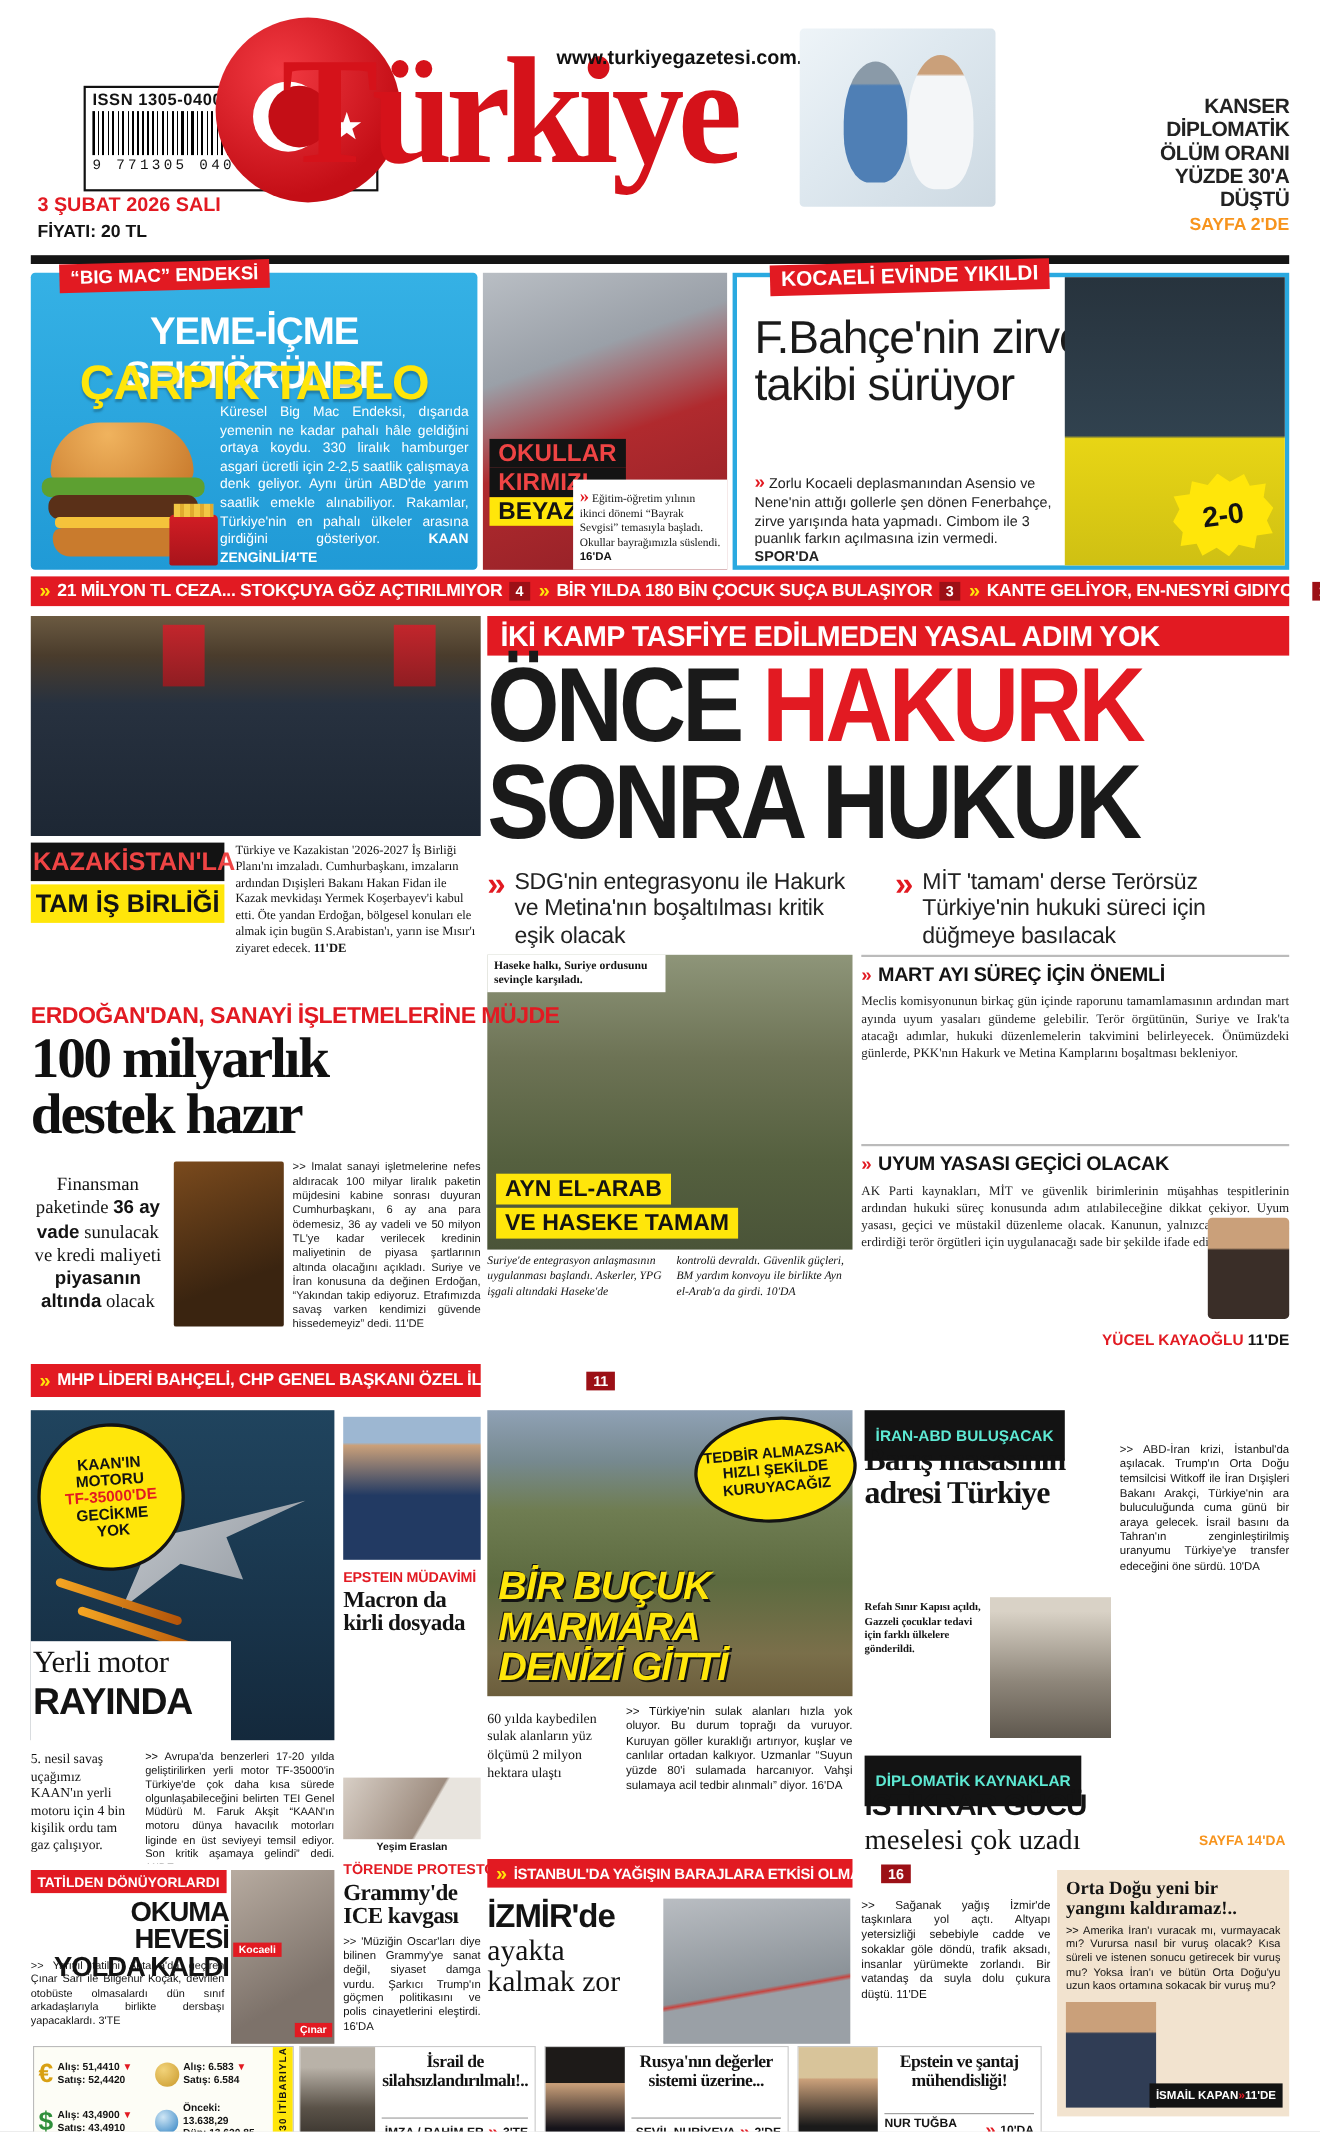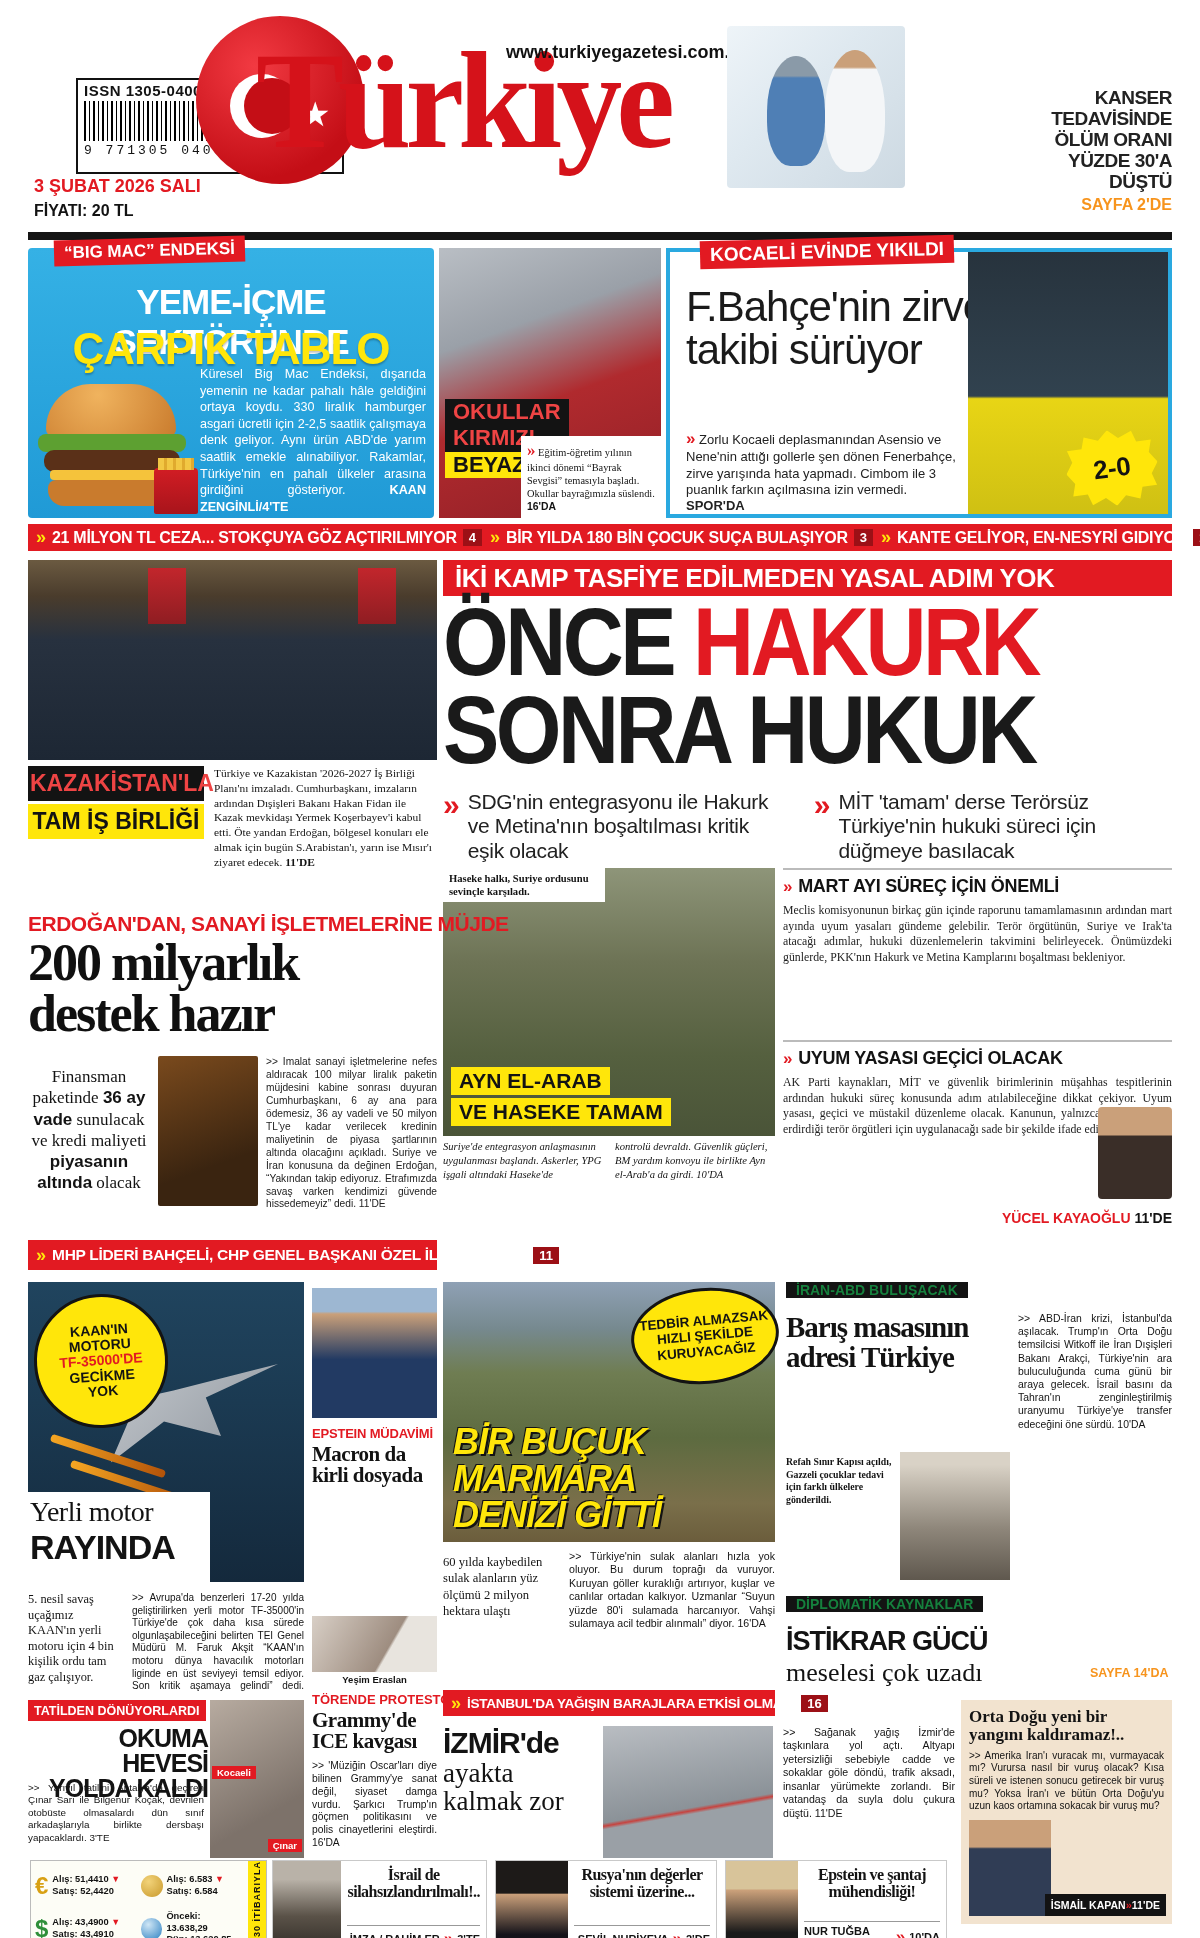--- a/index.html
+++ b/index.html
@@ -172,21 +172,21 @@
 
   
   #izmir-block{left:443px;top:1726px;width:512px;height:136px;display:flex;gap:10px;}
   #izmir-head{width:150px;}
   #izmir-head .b1{font-weight:900;font-size:30px;letter-spacing:-1px;}
   #izmir-head .b2{font-family:"Liberation Serif",serif;font-size:27px;line-height:1.02;}
   #izmir-photo{width:170px;height:132px;background:linear-gradient(170deg,#b9bdc2,#8b9298 60%,#c7433f 62%,#9aa0a6 64%);}
   #izmir-body{flex:1;font-size:10.6px;line-height:1.27;text-align:justify;overflow:hidden;}
 
   
-  .blackbar{background:#131313;color:#15803d;font-weight:900;font-size:14px;display:flex;align-items:center;padding:0 10px;width:max-content;}
+  .blackbar{background:#131313;color:#5eead4;font-weight:900;font-size:14px;display:flex;align-items:center;padding:15px 10px;width:max-content;}
   #iran-bar{left:786px;top:1282px;}
   #iran-head{left:786px;top:1312px;width:224px;font-family:"Liberation Serif",serif;font-weight:700;font-size:29px;line-height:1.05;letter-spacing:-1px;}
   #iran-body{left:1018px;top:1312px;width:154px;height:266px;font-size:10.4px;line-height:1.27;text-align:justify;overflow:hidden;}
   #refah-photo{left:900px;top:1452px;width:110px;height:128px;background:linear-gradient(#d9d2c6 10%,#8e867a 60%,#5f584e 100%);}
   #refah-cap{left:786px;top:1456px;width:106px;font-size:9.8px;line-height:1.28;font-weight:700;font-family:"Liberation Serif",serif;}
   #dipl-bar{left:786px;top:1596px;}
   #istikrar-h1{left:786px;top:1626px;font-weight:900;font-size:27px;letter-spacing:-1px;}
   #istikrar-h2{left:786px;top:1658px;font-family:"Liberation Serif",serif;font-size:26px;}
   #istikrar-page{left:1090px;top:1666px;font-weight:900;font-size:12.5px;color:#f7941d;}
 
@@ -244,21 +244,21 @@
   </div>
 
   <div class="abs" id="site-url">www.turkiyegazetesi.com.tr</div>
 
   <div class="abs" id="promo-photo">
     <div class="photo-blob" id="promo-man"></div>
     <div class="photo-blob" id="promo-doc"></div>
   </div>
   <div class="abs" id="health-promo">
     <div class="t">KANSER</div>
-    <div class="t">TEDAVİSİNDE</div>
+    <div class="t">DİPLOMATİK</div>
     <div class="t">ÖLÜM ORANI</div>
     <div class="t">YÜZDE 30'A</div>
     <div class="t">DÜŞTÜ</div>
     <div class="p">SAYFA 2'DE</div>
   </div>
   <div class="abs" id="head-rule"></div>
 
   <div class="abs" id="bigmac-box">
     <div id="bigmac-l1">YEME-İÇME SEKTÖRÜNDE</div>
     <div id="bigmac-l2">ÇARPIK TABLO</div>
@@ -363,21 +363,21 @@
     </div>
     <div class="sec-body">AK Parti kaynakları, MİT ve güvenlik birimlerinin müşahhas tespitlerinin ardından hukuki süreç konusunda adım atılabileceğine dikkat çekiyor. Uyum yasası, geçici ve müstakil düzenleme olacak. Kanunun, yalnızca varlığını sona erdirdiği terör örgütleri için uygulanacağı sade bir şekilde ifade edilecek.</div>
     <div id="yucel-photo"></div>
   </div>
   <div class="abs" id="author-line">
     <span class="nm">YÜCEL KAYAOĞLU</span>
     <span>11'DE</span>
   </div>
 
   <div class="abs" id="destek-kicker">ERDOĞAN'DAN, SANAYİ İŞLETMELERİNE MÜJDE</div>
-  <div class="abs" id="destek-head">200 milyarlık destek hazır</div>
+  <div class="abs" id="destek-head">100 milyarlık destek hazır</div>
   <div class="abs" id="destek-row">
     <div id="destek-deck"><span>Finansman paketinde </span><b>36 ay vade</b><span> sunulacak ve kredi maliyeti </span><b>piyasanın altında</b><span> olacak</span></div>
     <div id="destek-photo"></div>
     <div id="destek-body">&gt;&gt; İmalat sanayi işletmelerine nefes aldıracak 100 milyar liralık paketin müjdesini kabine sonrası duyuran Cumhurbaşkanı, 6 ay ana para ödemesiz, 36 ay vadeli ve 50 milyon TL'ye kadar verilecek kredinin maliyetinin de piyasa şartlarının altında olacağını açıkladı. Suriye ve İran konusuna da değinen Erdoğan, “Yakından takip ediyoruz. Etrafımızda savaş varken kendimizi güvende hissedemeyiz” dedi. 11'DE</div>
   </div>
 
   <div class="abs" id="bahceli">
     <span class="tick-chev">»</span>
     <span class="tick-txt">MHP LİDERİ BAHÇELİ, CHP GENEL BAŞKANI ÖZEL İLE GÖRÜŞTÜ</span>
     <span class="tick-num">11</span>

